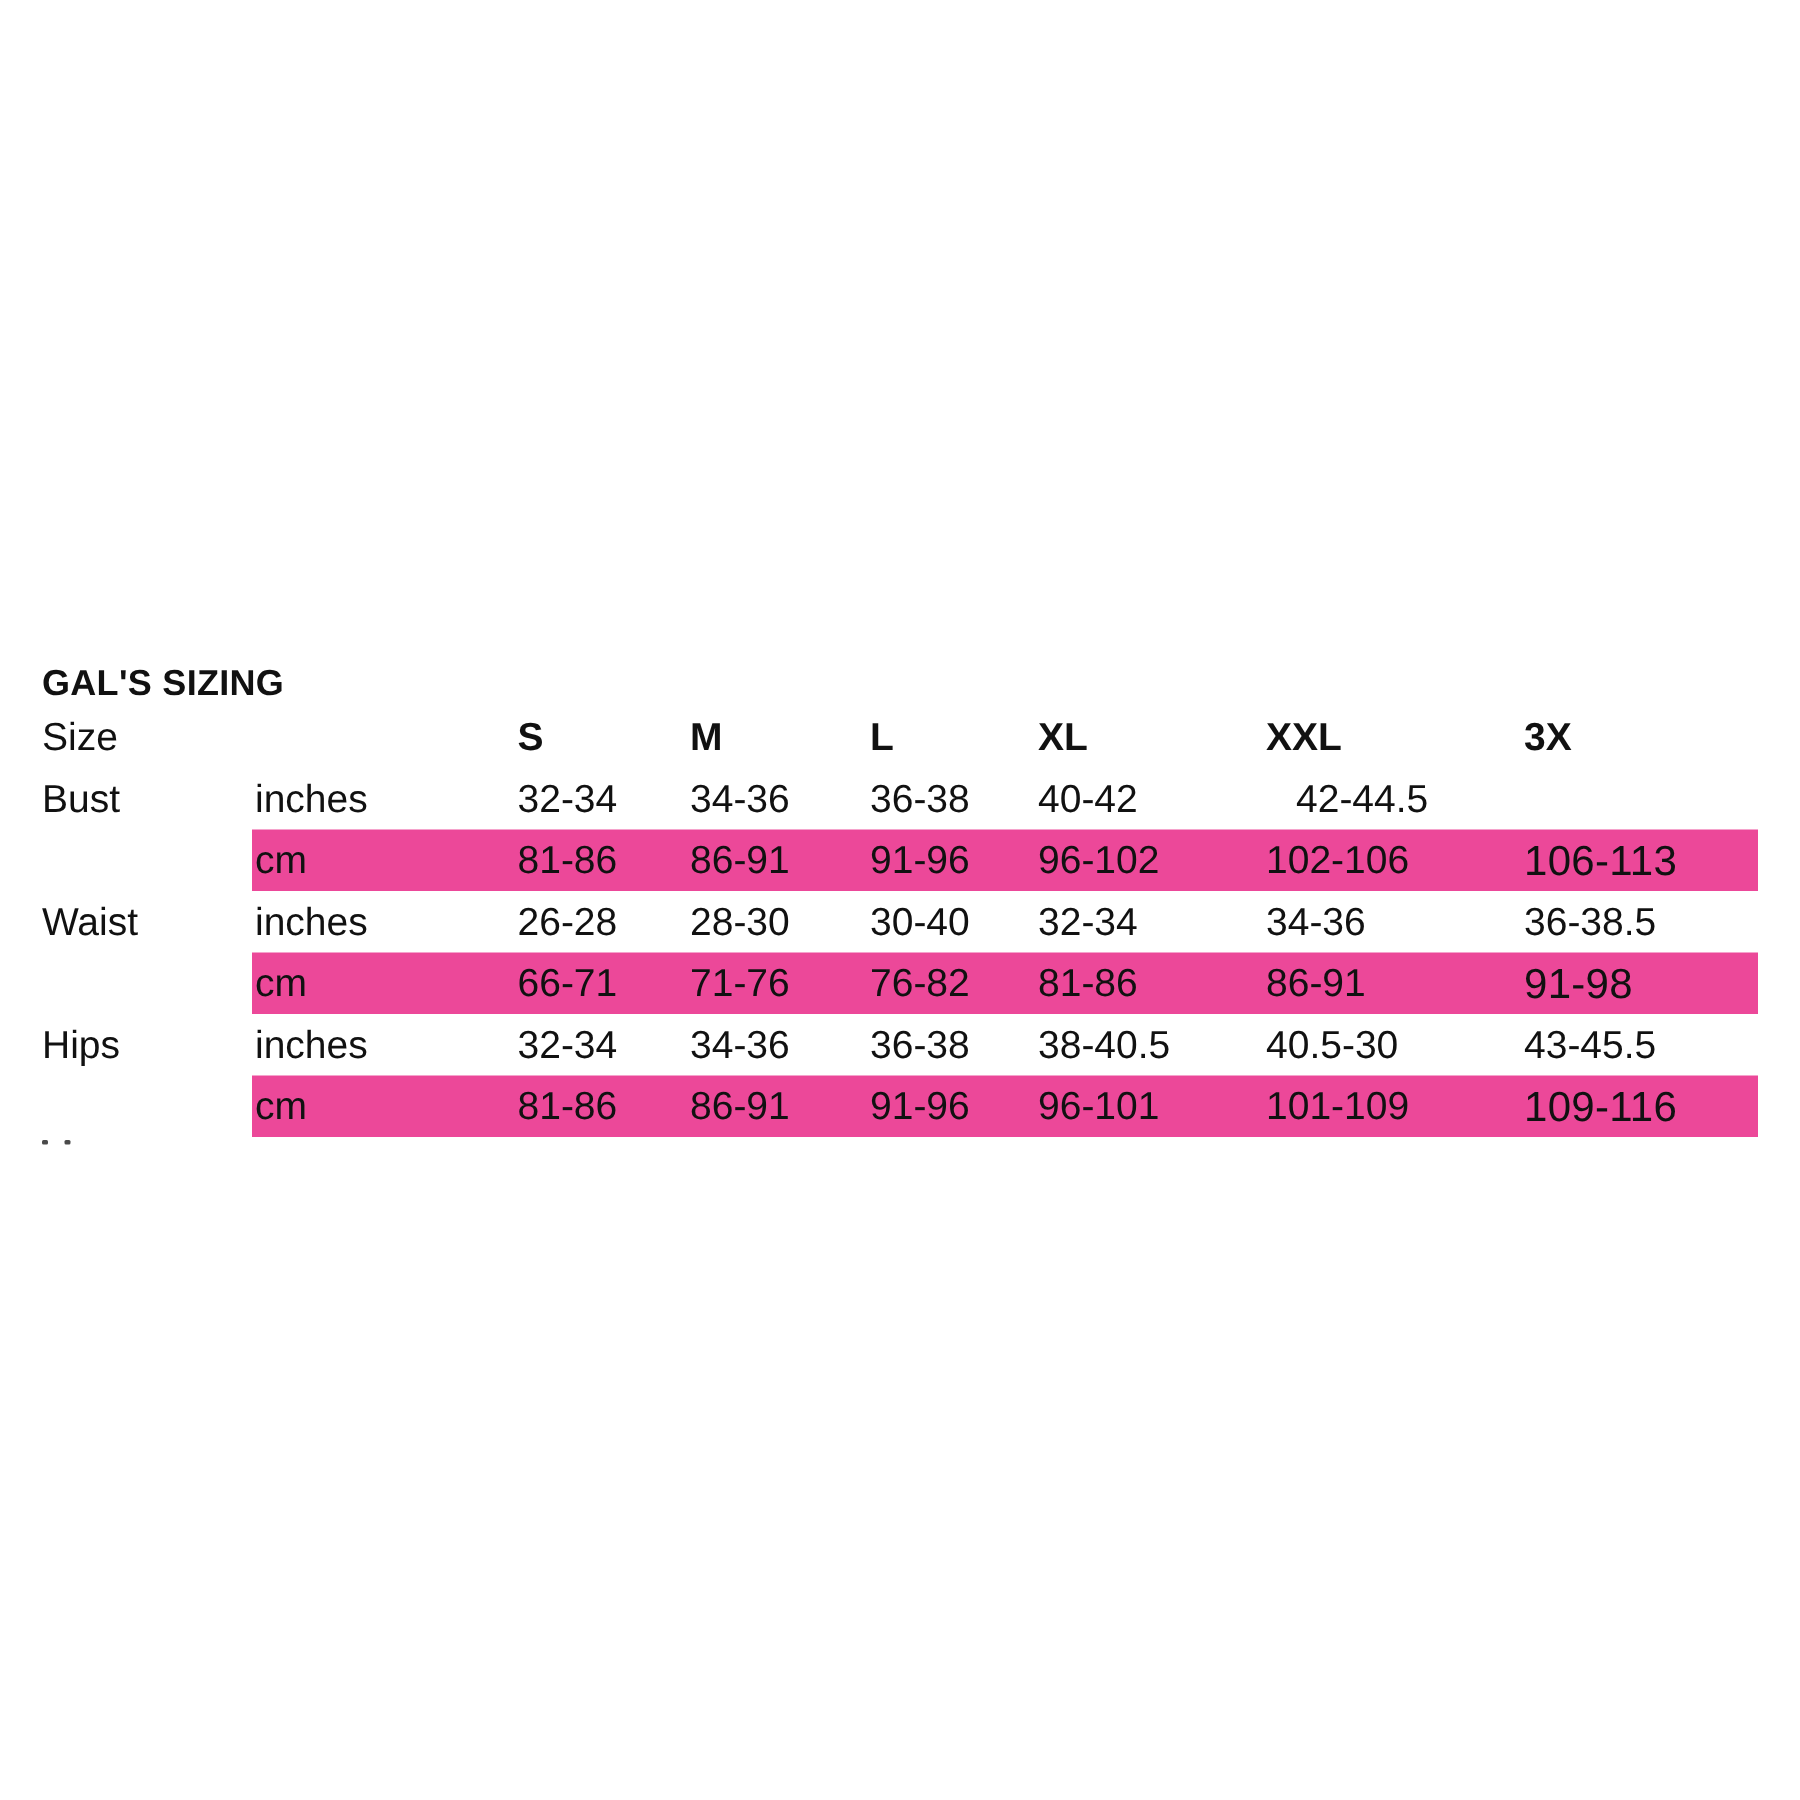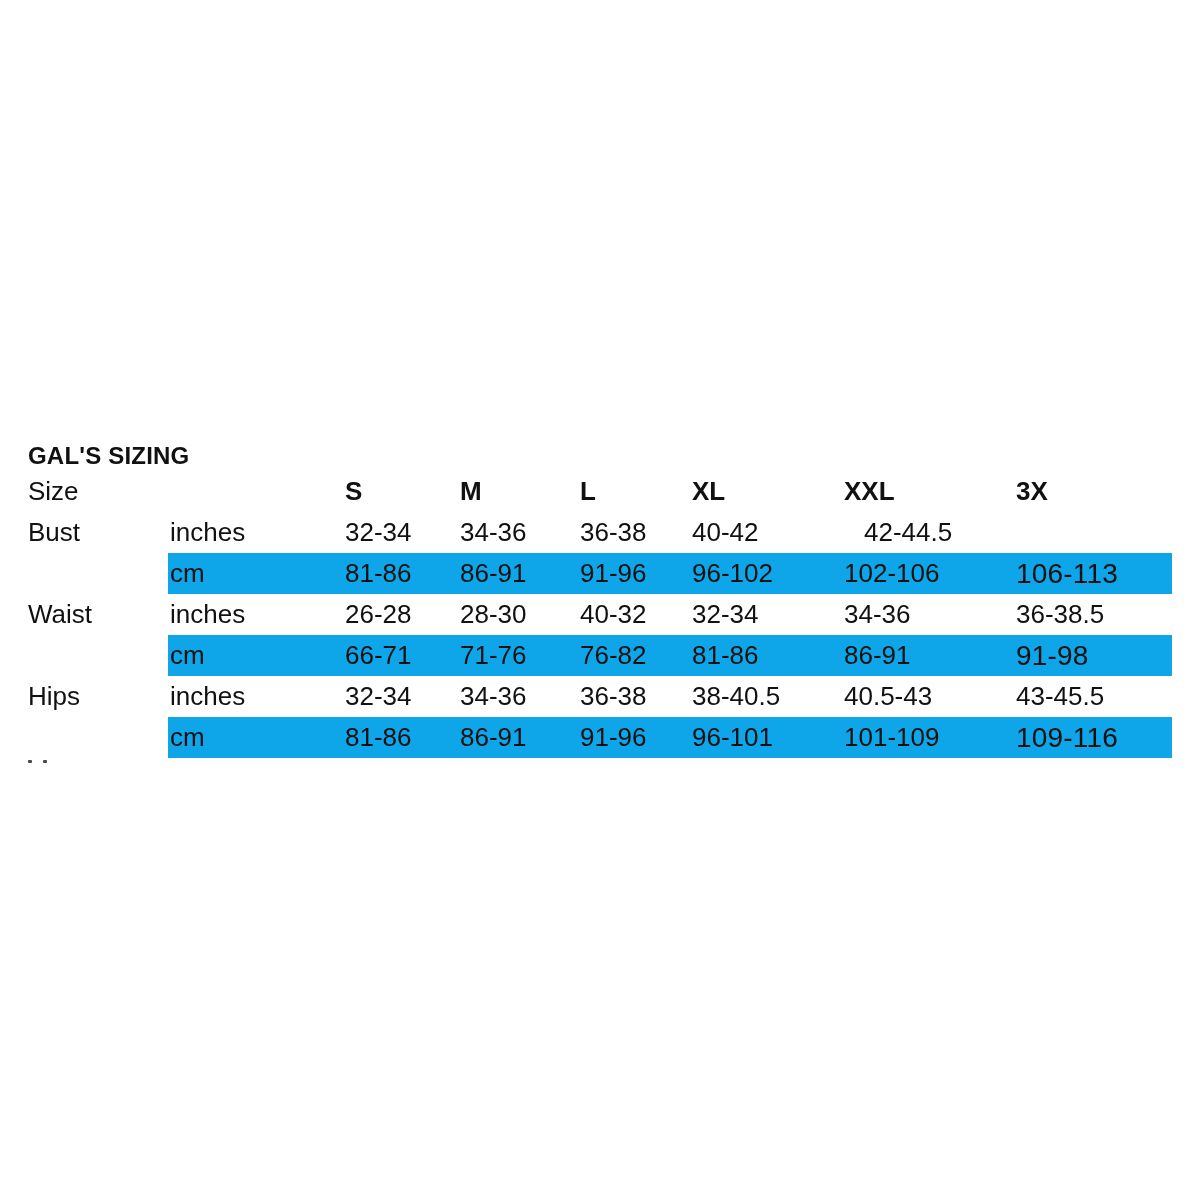--- a/index.html
+++ b/index.html
@@ -34,21 +34,21 @@
   }
   .row {
     display: flex;
     height: 41px;
     line-height: 41px;
     font-size: 26px;
   }
   .cell { flex: 0 0 auto; white-space: nowrap; }
   .c-label { width: 140px; }
   .band { display: flex; flex: 1 1 auto; }
-  .row.hl .band { background: #0ea5e9; }
+  .row.hl .band { background: #ec4899; }
   .c-unit { width: 177px; padding-left: 2px; }
   .c-s   { width: 115px; }
   .c-m   { width: 120px; }
   .c-l   { width: 112px; }
   .c-xl  { width: 152px; }
   .c-xxl { width: 172px; }
   .c-x3  { width: 156px; }
   .bold  { font-weight: bold; }
   
   .row.hl .c-x3 { font-size: 28px; letter-spacing: 0.2px; }
@@ -115,21 +115,21 @@
         <div class="cell c-x3">106-113</div>
       </div>
     </div>
 
     <div class="row">
       <div class="cell c-label">Waist</div>
       <div class="band">
         <div class="cell c-unit">inches</div>
         <div class="cell c-s">26-28</div>
         <div class="cell c-m">28-30</div>
-        <div class="cell c-l">40-32</div>
+        <div class="cell c-l">30-40</div>
         <div class="cell c-xl">32-34</div>
         <div class="cell c-xxl">34-36</div>
         <div class="cell c-x3">36-38.5</div>
       </div>
     </div>
 
     <div class="row hl">
       <div class="cell c-label"></div>
       <div class="band">
         <div class="cell c-unit">cm</div>
@@ -143,21 +143,21 @@
     </div>
 
     <div class="row">
       <div class="cell c-label">Hips</div>
       <div class="band">
         <div class="cell c-unit">inches</div>
         <div class="cell c-s">32-34</div>
         <div class="cell c-m">34-36</div>
         <div class="cell c-l">36-38</div>
         <div class="cell c-xl">38-40.5</div>
-        <div class="cell c-xxl">40.5-43</div>
+        <div class="cell c-xxl">40.5-30</div>
         <div class="cell c-x3">43-45.5</div>
       </div>
     </div>
 
     <div class="row hl">
       <div class="cell c-label"></div>
       <div class="band">
         <div class="cell c-unit">cm</div>
         <div class="cell c-s">81-86</div>
         <div class="cell c-m">86-91</div>

